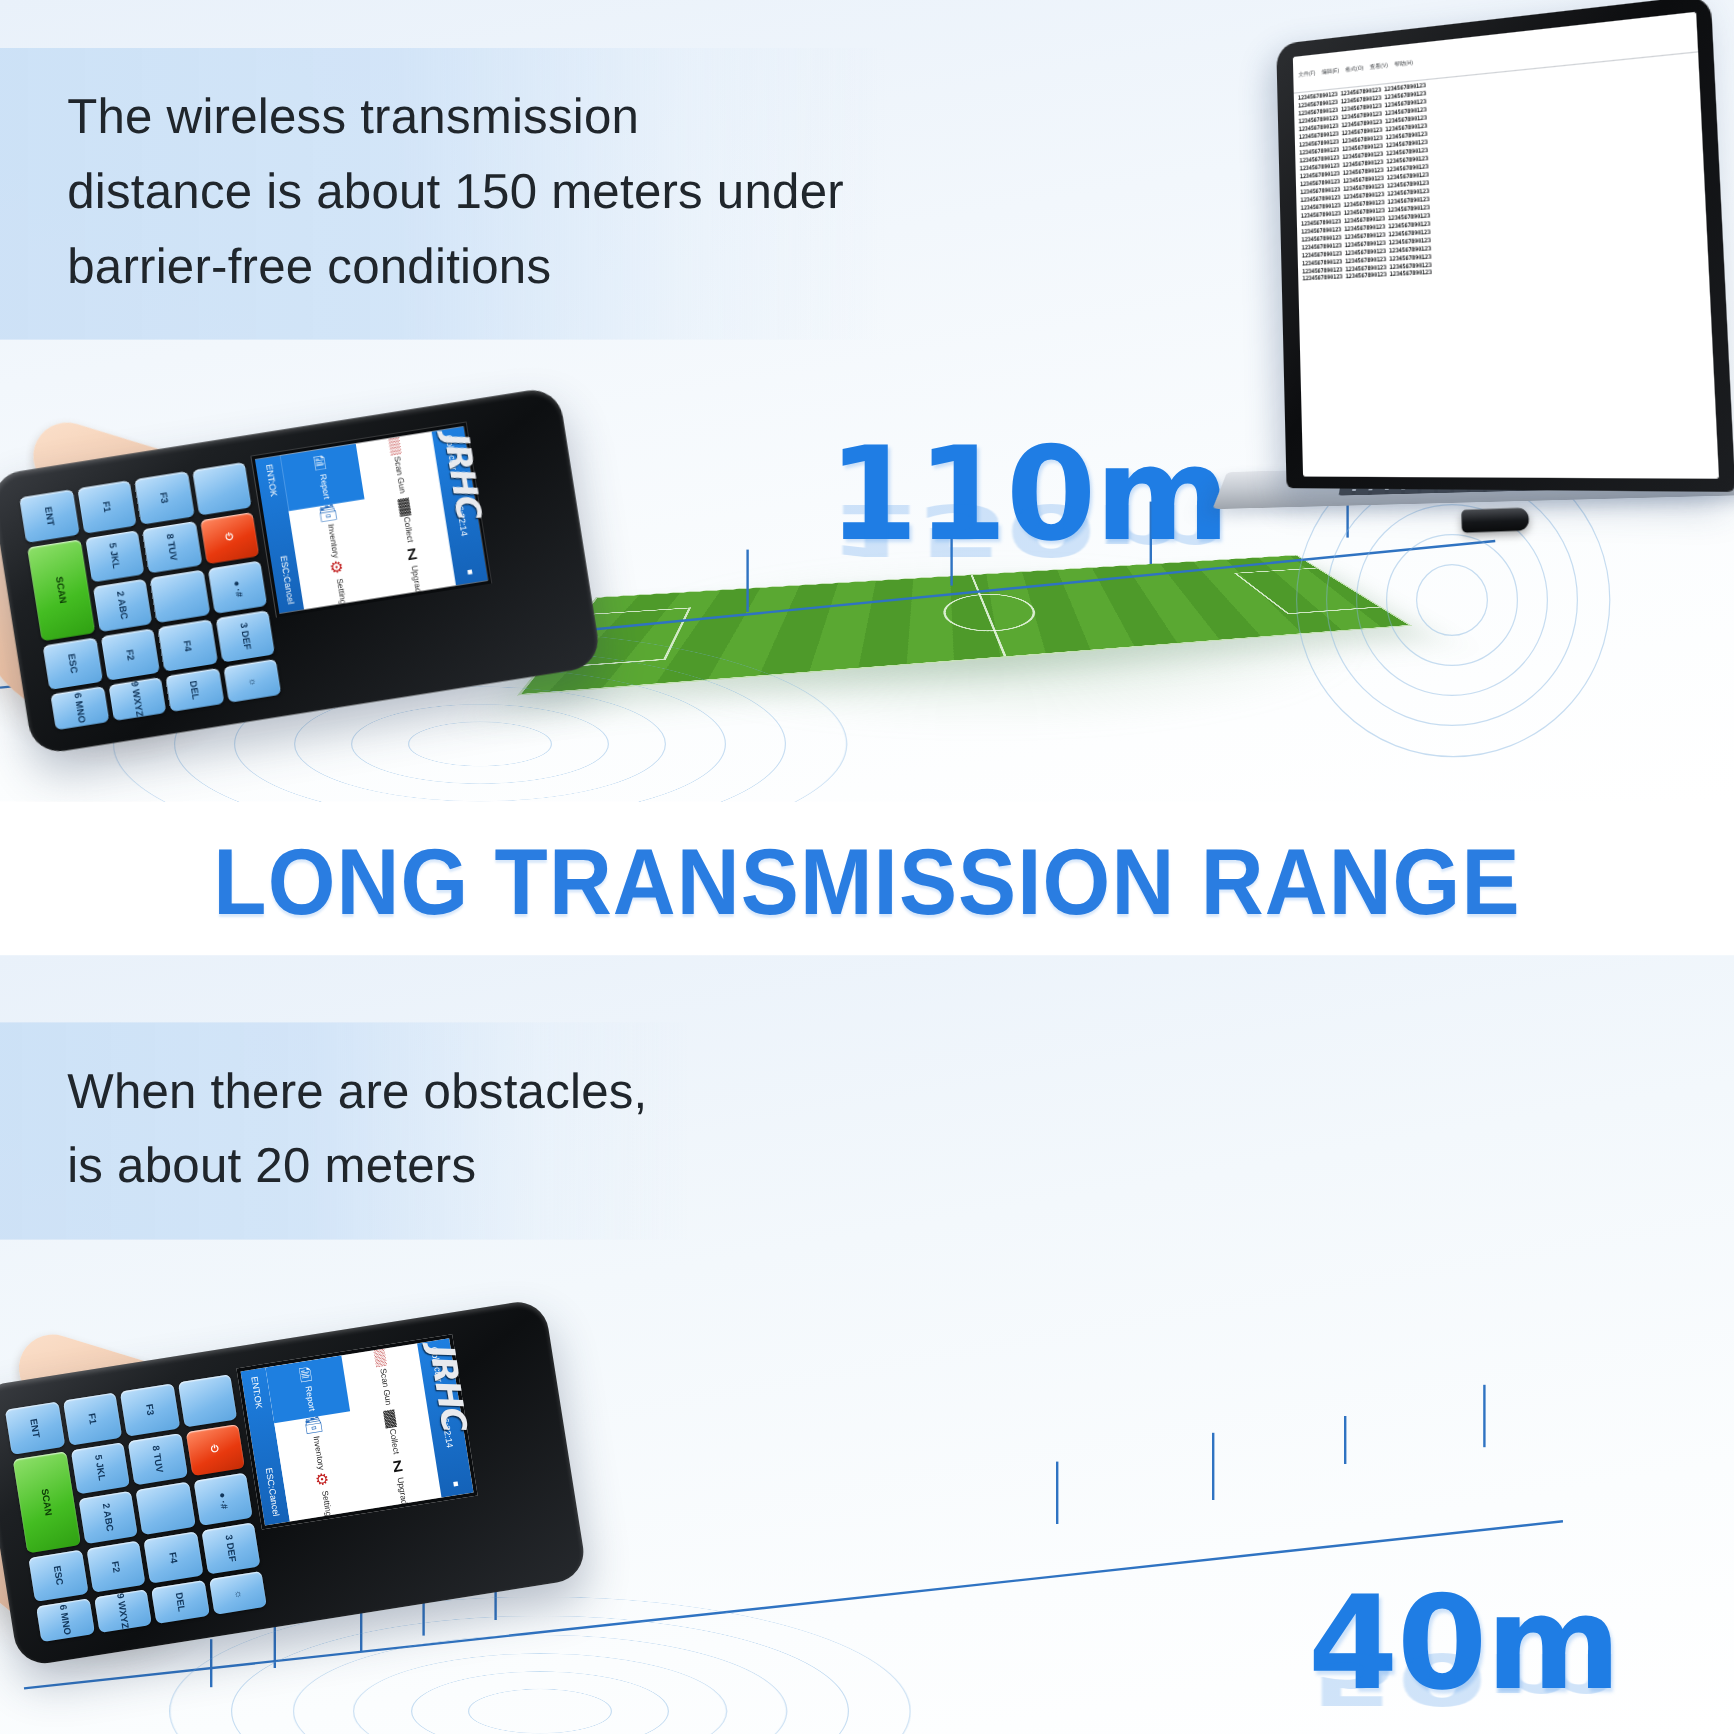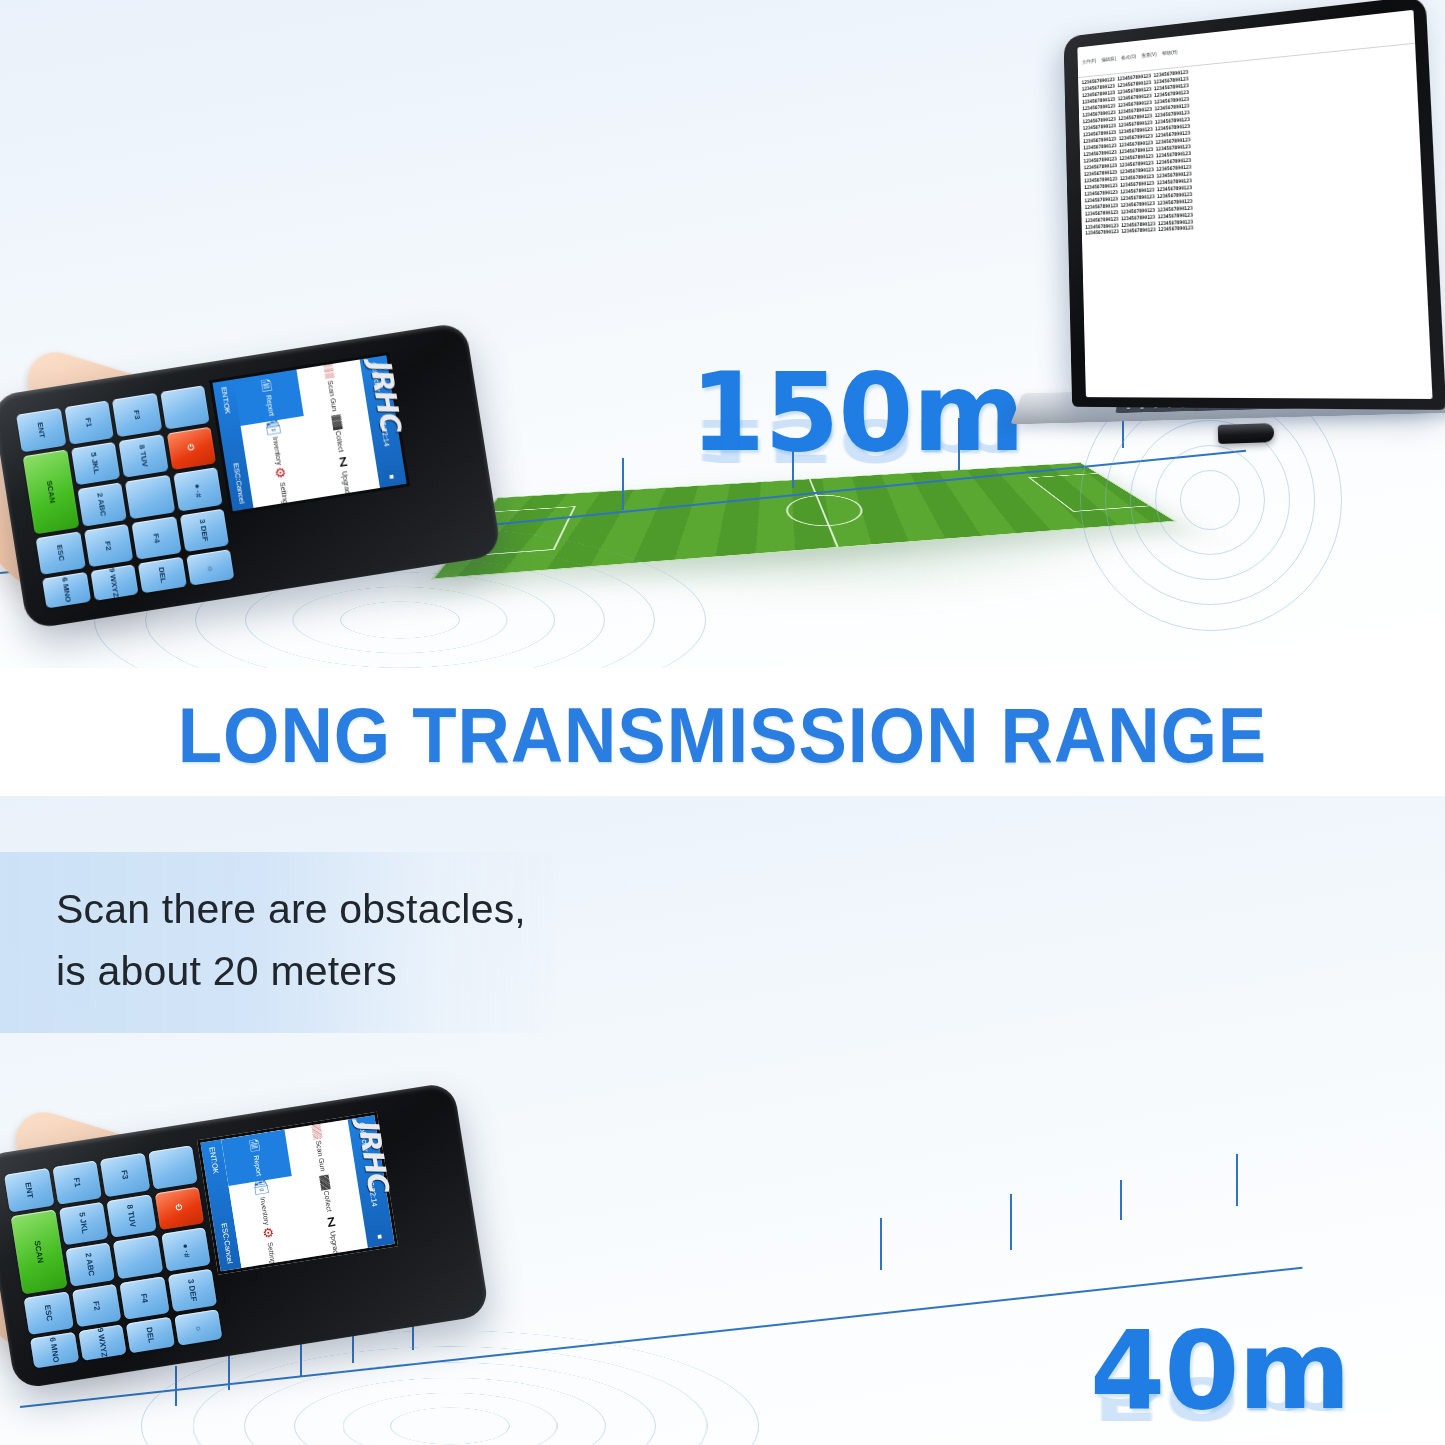--- a/index.html
+++ b/index.html
@@ -375,21 +375,21 @@
         <div class="key">3 DEF</div>
 
         <div class="key">6 MNO</div>
         <div class="key">9 WXYZ</div>
         <div class="key">DEL</div>
         <div class="key">☼</div>
       </div>
     </div>
 
     <div class="distance" id="dist-150">
-      <span>150m</span>
+      <span>110m</span>
       <span class="reflect">150m</span>
     </div>
 
     <div id="laptop">
       <div class="lap-base">
         <div class="lap-keys"></div>
       </div>
       <div class="lap-lid">
         <div class="lap-screen">
           <div class="editor">
@@ -531,19 +531,24 @@
         <div class="key">☼</div>
       </div>
     </div>
 
     <div class="distance" style="left:1090px; top:512px;">
       <span>40m</span>
       <span class="reflect">50m</span>
     </div>
   </div>
 
+  <div class="caption" id="caption-top">
+    <span class="line">The wireless transmission</span>
+    <span class="line">distance is about 150 meters under</span>
+    <span class="line">barrier-free conditions</span>
+  </div>
 
   <div class="caption" id="caption-bottom">
-    <span class="line">Scan there are obstacles,</span>
+    <span class="line">When there are obstacles,</span>
     <span class="line">is about 20 meters</span>
   </div>
 
 </div>
 
 </body></html>

